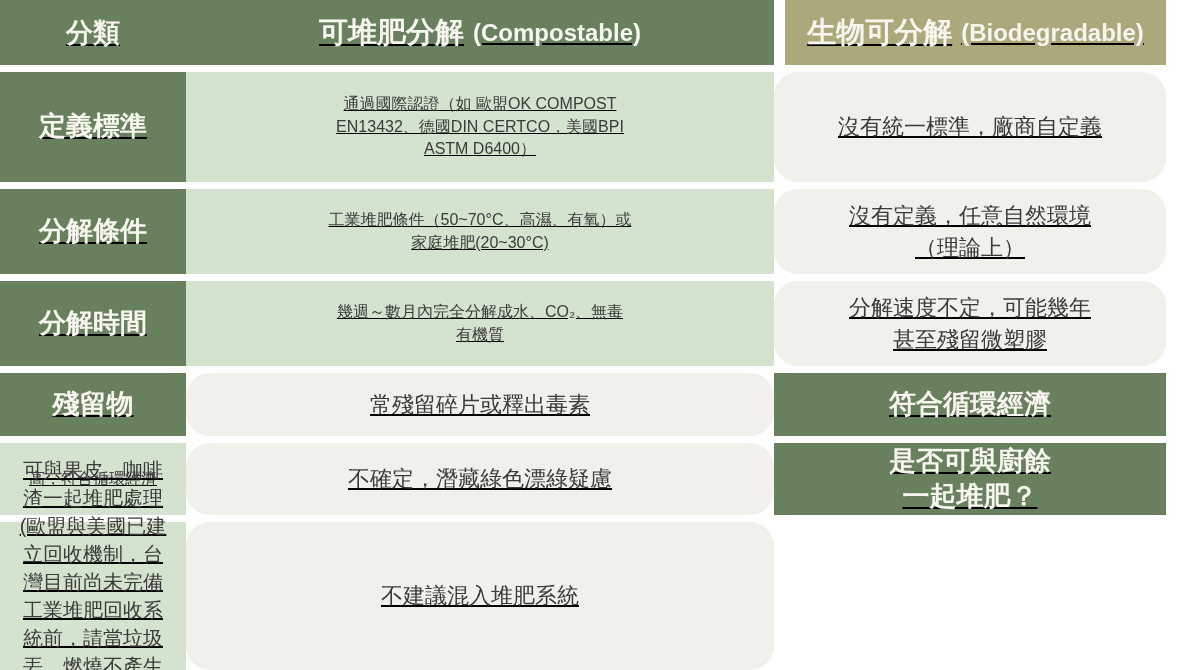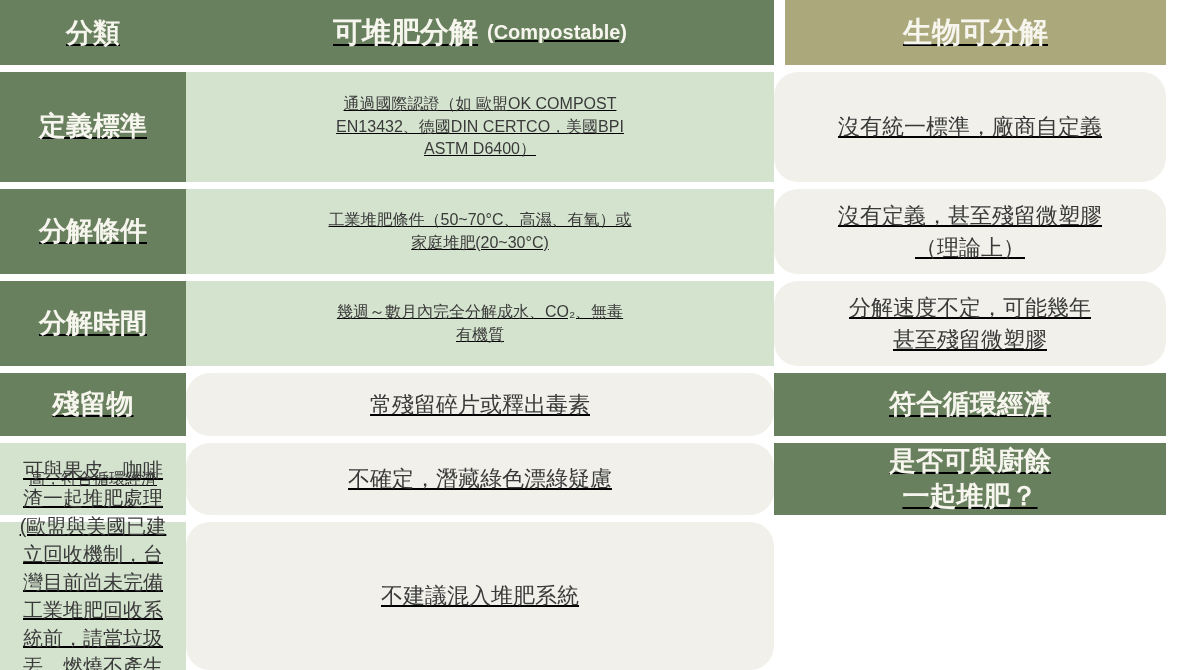--- a/index.html
+++ b/index.html
@@ -19,21 +19,21 @@
     text-align:center; box-sizing:border-box;
     white-space:pre-line;
   }
   .head {
     background:var(--dark-green,#69805e);
     color:var(--header-text,#f6f5ee);
     font-weight:700;
     gap:9px;
   }
   .head .zh { font-size:29px; }
-  .head .en { font-size:20px; }
+  .head .en { font-size:24px; }
   .head-khaki { background:var(--khaki,#aba87c);margin-left:11px; }
   .label-cell {
     background:var(--dark-green,#69805e);
     color:var(--header-text,#f6f5ee);
     font-weight:700; font-size:27px; line-height:1.3;
     padding:12px 6px;
   }
   .corner { font-size:27px; }
   .mid-cell {
     background:var(--light-green,#d4e3ce);
@@ -57,32 +57,33 @@
 
   <div class="cell head corner">
     <span>分類</span>
   </div>
   <div class="cell head">
     <span class="zh">可堆肥分解</span>
     <span class="en">(Compostable)</span>
   </div>
   <div class="cell head head-khaki">
     <span class="zh">生物可分解</span>
+    <span class="en">(Biodegradable)</span>
   </div>
 
   <div class="cell label-cell">定義標準</div>
   <div class="cell mid-cell">通過國際認證（如 歐盟OK COMPOST
 EN13432、德國DIN CERTCO，美國BPI
 ASTM D6400）</div>
   <div class="cell right-cell">沒有統一標準，廠商自定義</div>
 
   <div class="cell label-cell">分解條件</div>
   <div class="cell mid-cell">工業堆肥條件（50~70°C、高濕、有氧）或
 家庭堆肥(20~30°C)</div>
-  <div class="cell right-cell">沒有定義，甚至殘留微塑膠
+  <div class="cell right-cell">沒有定義，任意自然環境
 （理論上）</div>
 
   <div class="cell label-cell">分解時間</div>
   <div class="cell mid-cell">幾週～數月內完全分解成水、CO₂、無毒
 有機質</div>
   <div class="cell right-cell">分解速度不定，可能幾年
 甚至殘留微塑膠</div>
 
   <div class="cell label-cell">殘留物</div>
   <div class="cell right-cell">常殘留碎片或釋出毒素</div>

